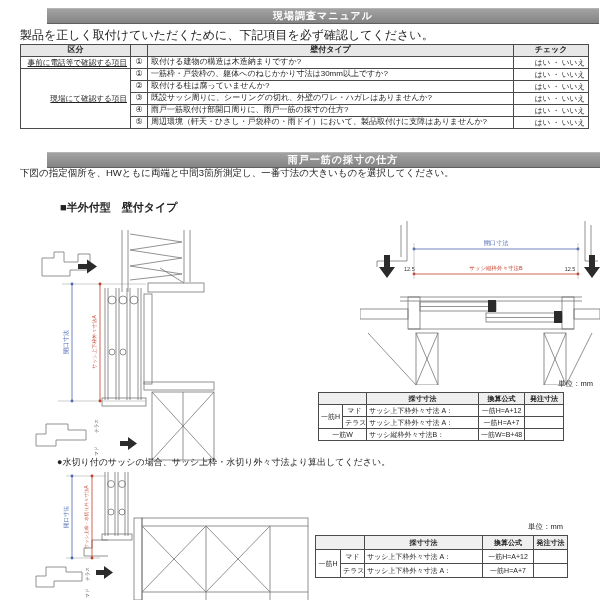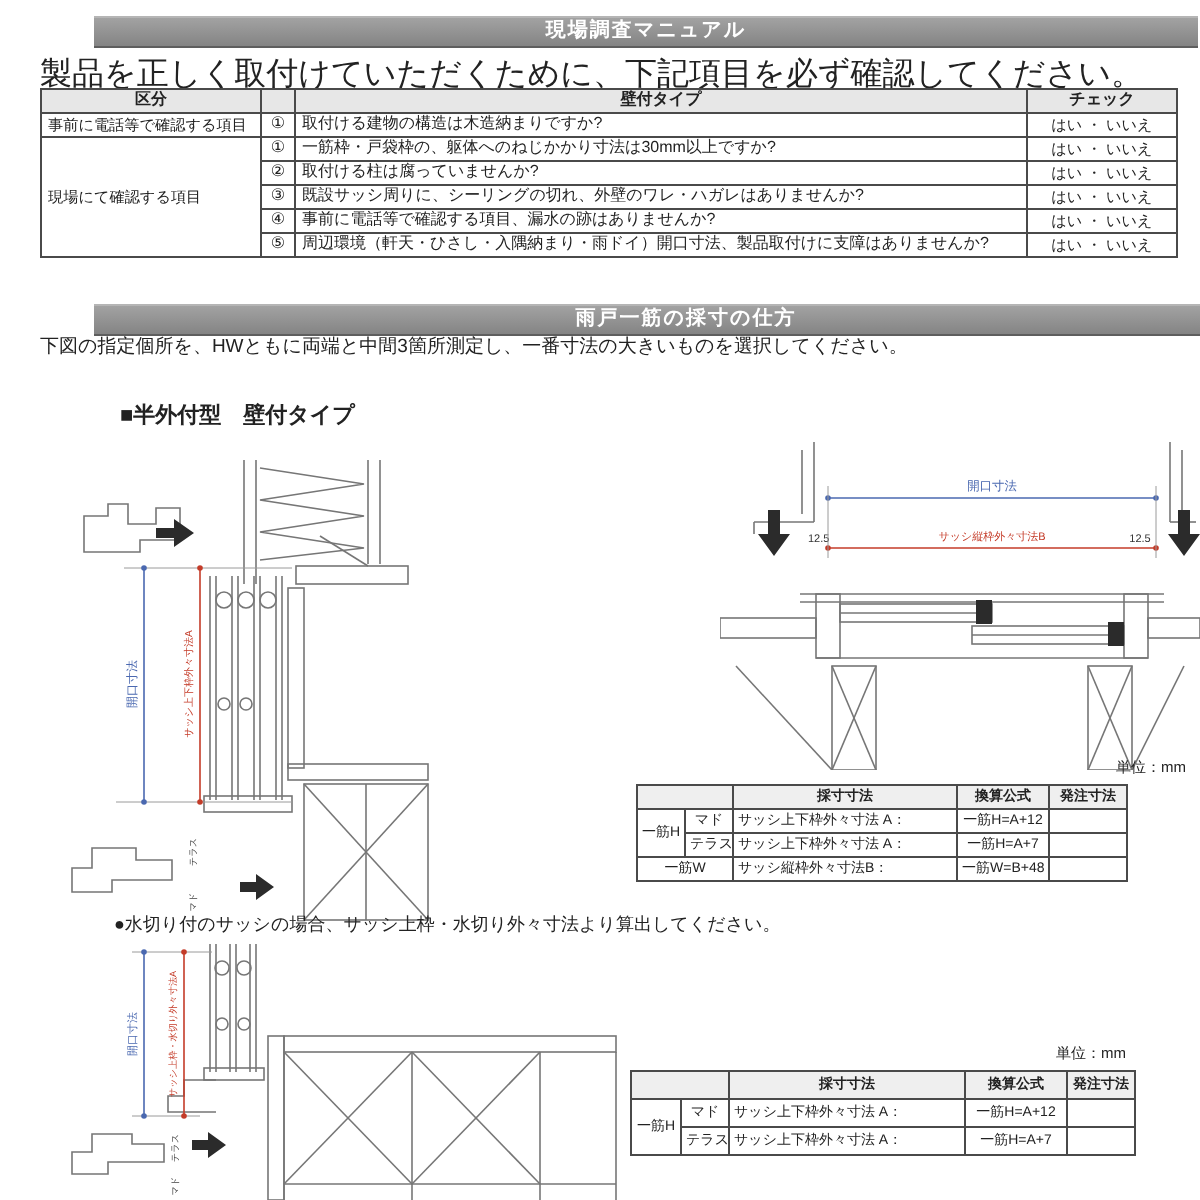--- a/index.html
+++ b/index.html
@@ -8,23 +8,23 @@
   .bar{position:absolute;left:24px;width:552px;height:14px;background:#8f8f8f;
        background:linear-gradient(#a2a2a2,#848484);border-top:1px solid #b5b5b5;
        border-bottom:1px solid #5e5e5e;color:#fff;font-size:10px;font-weight:bold;
        text-align:center;line-height:14px;letter-spacing:1px;margin-left:23px;}
   .txt{position:absolute;white-space:nowrap;}
   table{border-collapse:collapse;position:absolute;table-layout:fixed;}
   .chk{left:20px;top:44px;width:568px;font-size:8px;}
   .chk td,.chk th{border:1px solid #4a4a4a;padding:0 3px;height:11px;line-height:1.05;
        overflow:hidden;white-space:nowrap;}
   .chk th{background:#e7e7e7;font-weight:bold;text-align:center;}
-  .cat{text-align:left;font-size:7.6px;}
+  .cat{text-align:right;font-size:7.6px;text-decoration:underline;}
   .num{text-align:center;padding:0 1px;}
-  .yn{text-align:center;font-size:7.6px;}
+  .yn{text-align:right;font-size:7.6px;font-family:Liberation Serif, serif;}
   .mt{font-size:7px;}
   .mt td,.mt th{border:1px solid #4a4a4a;padding:0 2px;height:11px;line-height:1.05;
        overflow:hidden;white-space:nowrap;}
   .mt th{background:#efefef;font-weight:bold;text-align:center;}
   .mt .g{text-align:center;}
   .mt .f{text-align:center;}
   .t1{left:318px;top:392px;width:245px;}
   .t2{left:315px;top:535px;width:252px;}
   .t2 td,.t2 th{height:13px;}
   .unit{position:absolute;font-size:7.5px;color:#222;text-align:right;width:100px;}
@@ -34,21 +34,21 @@
   svg text{stroke:none;font-family:"Liberation Sans","DejaVu Sans",sans-serif;}
   svg .blk{fill:#2b2b2b;stroke:none;}
 </style>
 </head>
 <body>
 
 <div class="page">
 
   <div class="bar" style="top:8px;">現場調査マニュアル</div>
 
-  <div class="txt" style="left:20px;top:27px;font-size:16px;">製品を正しく取付けていただくために、下記項目を必ず確認してください。</div>
+  <div class="txt" style="left:20px;top:27px;font-size:12px;">製品を正しく取付けていただくために、下記項目を必ず確認してください。</div>
 
   <table class="chk">
     <colgroup>
         <col style="width:110px">
         <col style="width:17px">
         <col style="width:366px">
         <col style="width:75px">
       </colgroup>
     <tbody>
         <tr>
@@ -74,26 +74,26 @@
       <td>取付ける柱は腐っていませんか?</td>
       <td class="yn">はい ・ いいえ</td>
     </tr>
     <tr>
       <td class="num">③</td>
       <td>既設サッシ周りに、シーリングの切れ、外壁のワレ・ハガレはありませんか?</td>
       <td class="yn">はい ・ いいえ</td>
     </tr>
     <tr>
       <td class="num">④</td>
-      <td>事前に電話等で確認する項目、漏水の跡はありませんか?</td>
+      <td>雨戸一筋取付け部開口周りに、雨戸一筋の採寸の仕方?</td>
       <td class="yn">はい ・ いいえ</td>
     </tr>
     <tr>
       <td class="num">⑤</td>
-      <td>周辺環境（軒天・ひさし・入隅納まり・雨ドイ）開口寸法、製品取付けに支障はありませんか?</td>
+      <td>周辺環境（軒天・ひさし・戸袋枠の・雨ドイ）において、製品取付けに支障はありませんか?</td>
       <td class="yn">はい ・ いいえ</td>
     </tr>
   </tbody>
     </table>
 
   <div class="bar" style="top:152px;padding-left:20px;">雨戸一筋の採寸の仕方</div>
 
   <div class="txt" style="left:20px;top:167px;font-size:9.5px;">下図の指定個所を、HWともに両端と中間3箇所測定し、一番寸法の大きいものを選択してください。</div>
 
   <div class="txt" style="left:60px;top:200px;font-size:11px;font-weight:bold;">■半外付型　壁付タイプ</div>

